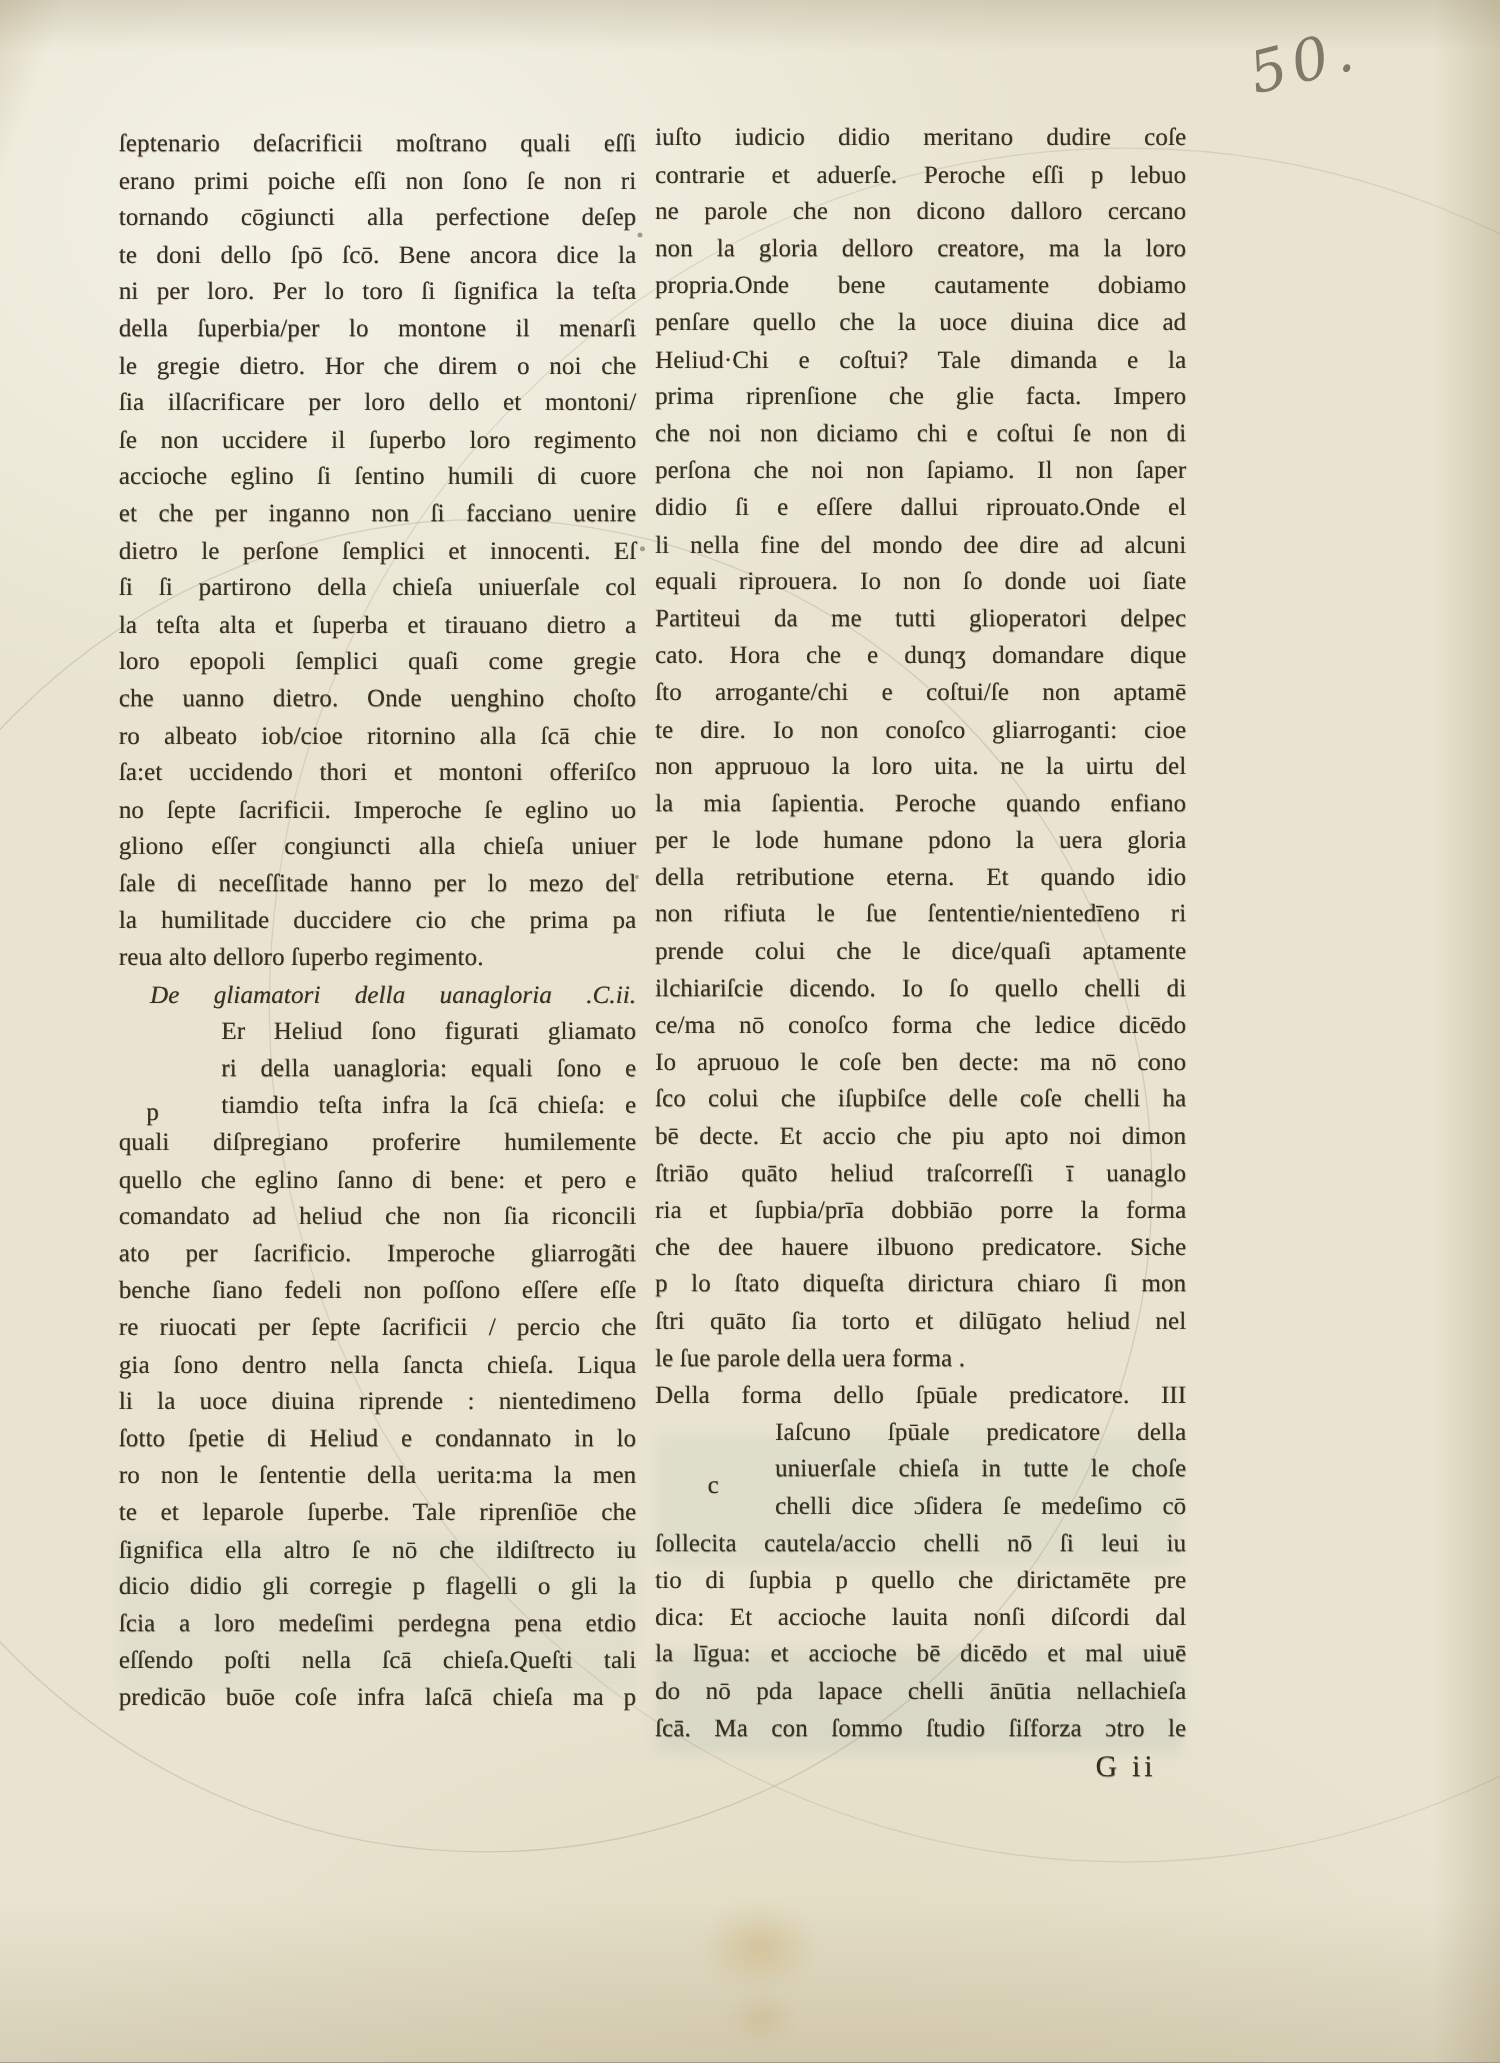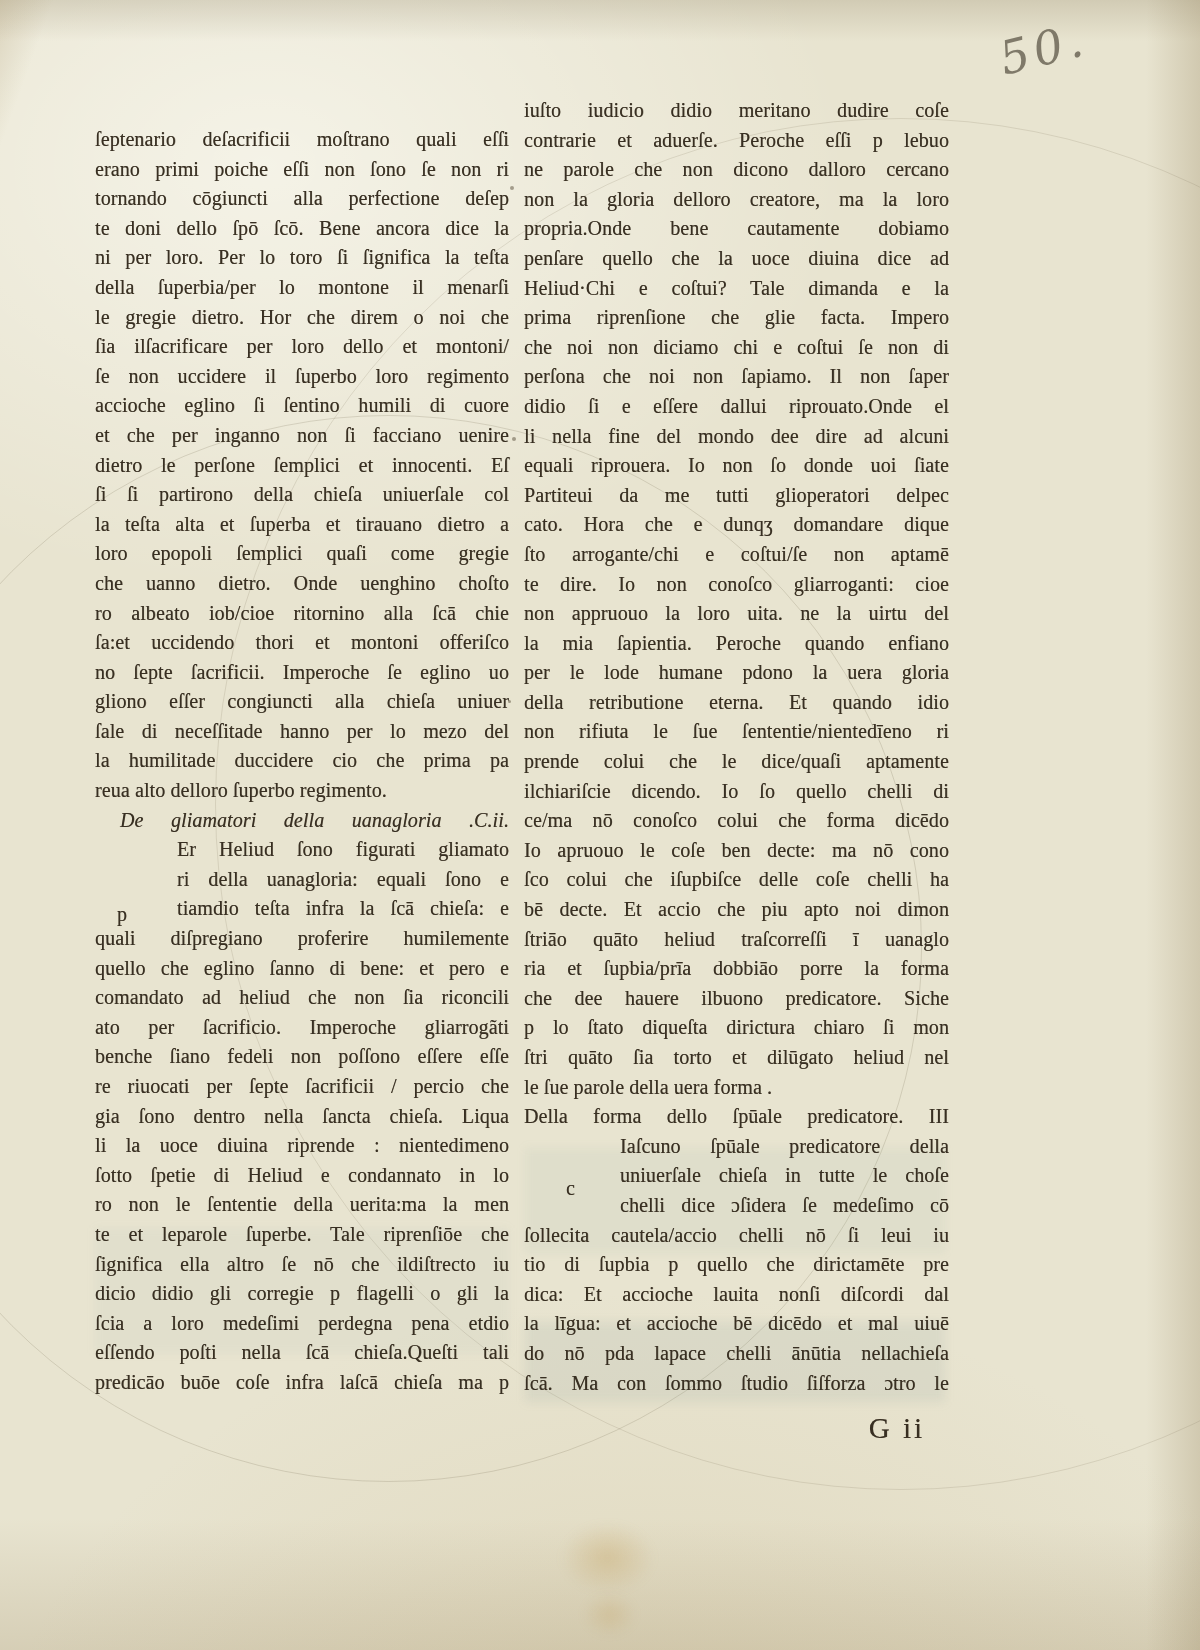--- a/index.html
+++ b/index.html
@@ -32,33 +32,33 @@
     position:absolute;left:998px;top:12px;width:170px;
     font-family:"DejaVu Serif",serif;font-style:italic;
     font-size:46px;color:rgba(104,98,82,0.82);
     transform:rotate(-14deg);letter-spacing:5px;
   }
   .col{
     position:absolute;font-size:20px;line-height:29.6px;color:#382f22;
     letter-spacing:0.1px;
     text-shadow:0.3px 0.3px 0.6px rgba(55,45,30,0.55);
   }
-  .col-left{left:95px;top:101px;width:414px;margin-top:24px;}
+  .col-left{left:95px;top:101px;width:414px;}
   .col-right{left:524px;top:96px;width:425px;}
   .line{text-align:justify;text-align-last:justify;height:29.6px;overflow:visible;}
   .line.short{text-align-last:left;}
   .col-left .line.heading{padding-left:25px;font-style:italic;}
   .col-left .line.indent{padding-left:82px;}
   .col-right .line.indent{padding-left:96px;}
   .guide{position:absolute;font-size:20px;color:#382f22;}
   .guide-p{left:22px;top:775px;}
   .guide-c{left:42px;top:1078px;}
   .signature{
     text-align:center;text-align-last:right;padding-right:24px;
-    font-size:29px;letter-spacing:3px;height:30px;margin-top:16px;
+    font-size:24px;letter-spacing:3px;height:30px;margin-top:2px;
   }
 </style>
 </head>
 <body>
 
 <div class="page">
 
   <div id="wm-c1" class="circle"></div>
   <div id="wm-c2" class="circle"></div>
 
@@ -142,21 +142,21 @@
         <div class="line normal">cato. Hora che e dunqʒ domandare dique</div>
         <div class="line normal">ſto arrogante/chi e coſtui/ſe non aptamē</div>
         <div class="line normal">te dire. Io non conoſco gliarroganti: cioe</div>
         <div class="line normal">non appruouo la loro uita. ne la uirtu del</div>
         <div class="line normal">la mia ſapientia. Peroche quando enfiano</div>
         <div class="line normal">per le lode humane pdono la uera gloria</div>
         <div class="line normal">della retributione eterna. Et quando idio</div>
         <div class="line normal">non rifiuta le ſue ſententie/nientedīeno ri</div>
         <div class="line normal">prende colui che le dice/quaſi aptamente</div>
         <div class="line normal">ilchiariſcie dicendo. Io ſo quello chelli di</div>
-        <div class="line normal">ce/ma nō conoſco colui che forma dicēdo</div>
+        <div class="line normal">ce/ma nō conoſco forma che ledice dicēdo</div>
         <div class="line normal">Io apruouo le coſe ben decte: ma nō cono</div>
         <div class="line normal">ſco colui che iſupbiſce delle coſe chelli ha</div>
         <div class="line normal">bē decte. Et accio che piu apto noi dimon</div>
         <div class="line normal">ſtriāo quāto heliud traſcorreſſi ī uanaglo</div>
         <div class="line normal">ria et ſupbia/prīa dobbiāo porre la forma</div>
         <div class="line normal">che dee hauere ilbuono predicatore. Siche</div>
         <div class="line normal">p lo ſtato diqueſta dirictura chiaro ſi mon</div>
         <div class="line normal">ſtri quāto ſia torto et dilūgato heliud nel</div>
         <div class="line short">le ſue parole della uera forma .</div>
         <div class="line heading">Della forma dello ſpūale predicatore. III</div>

